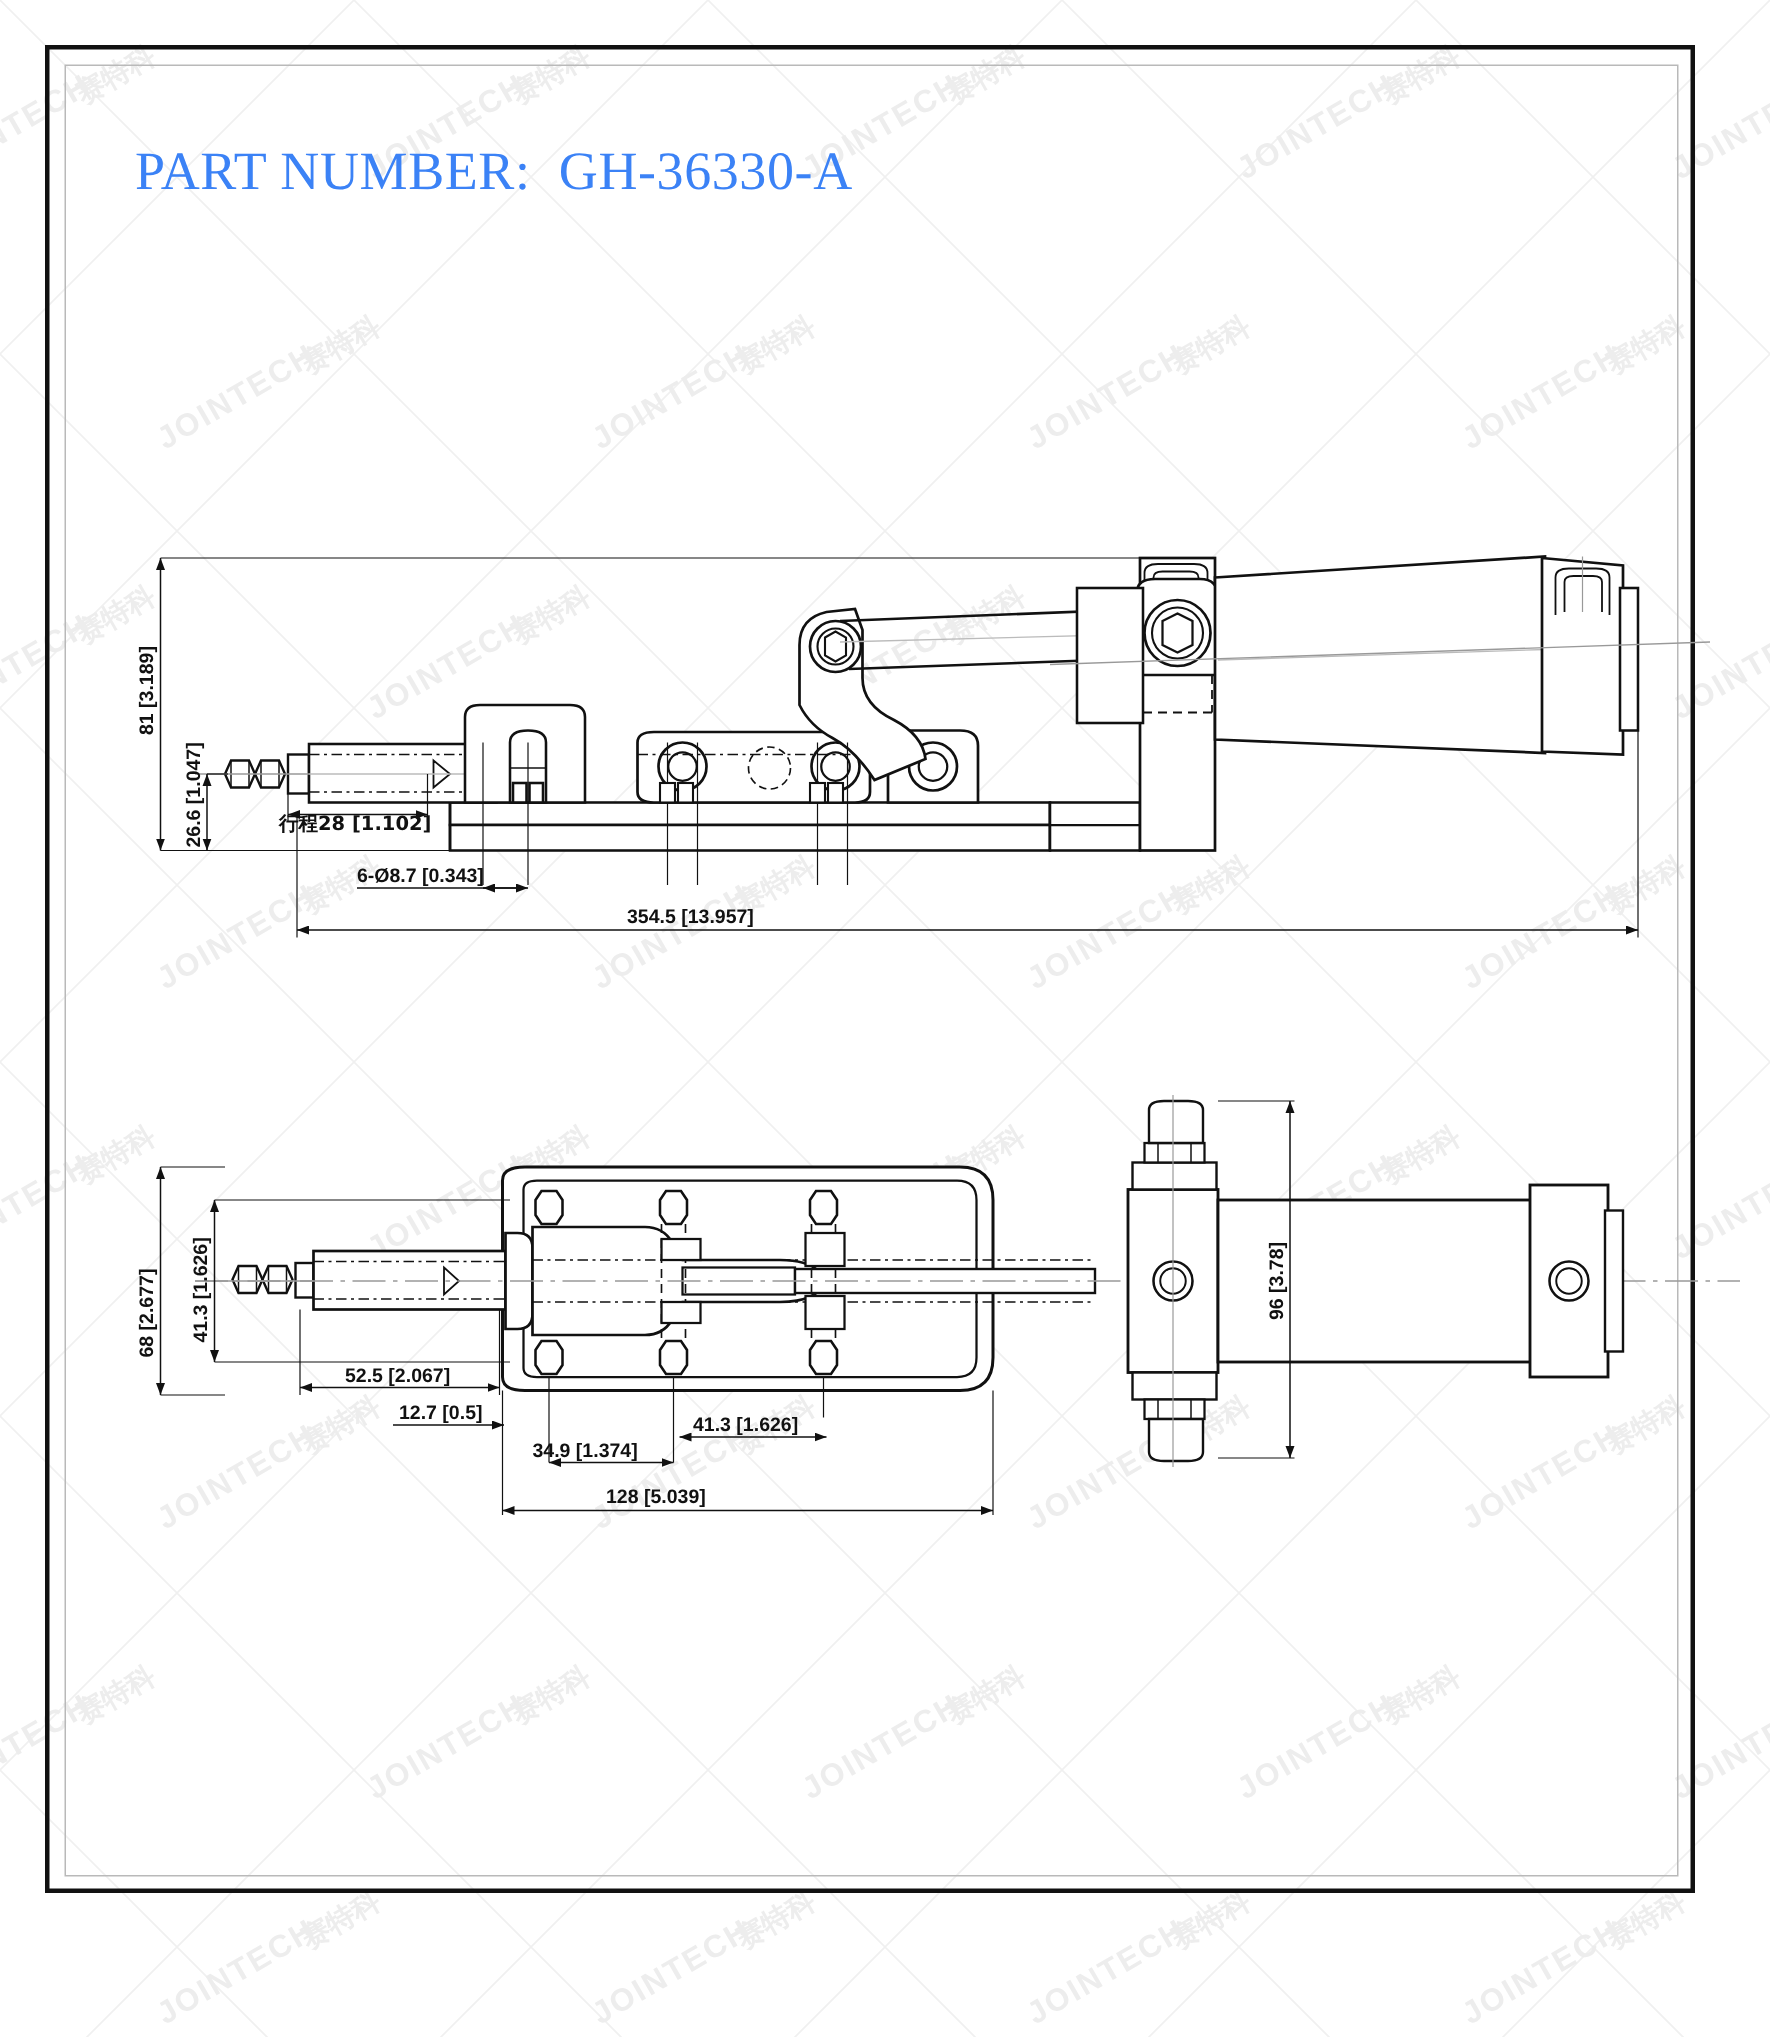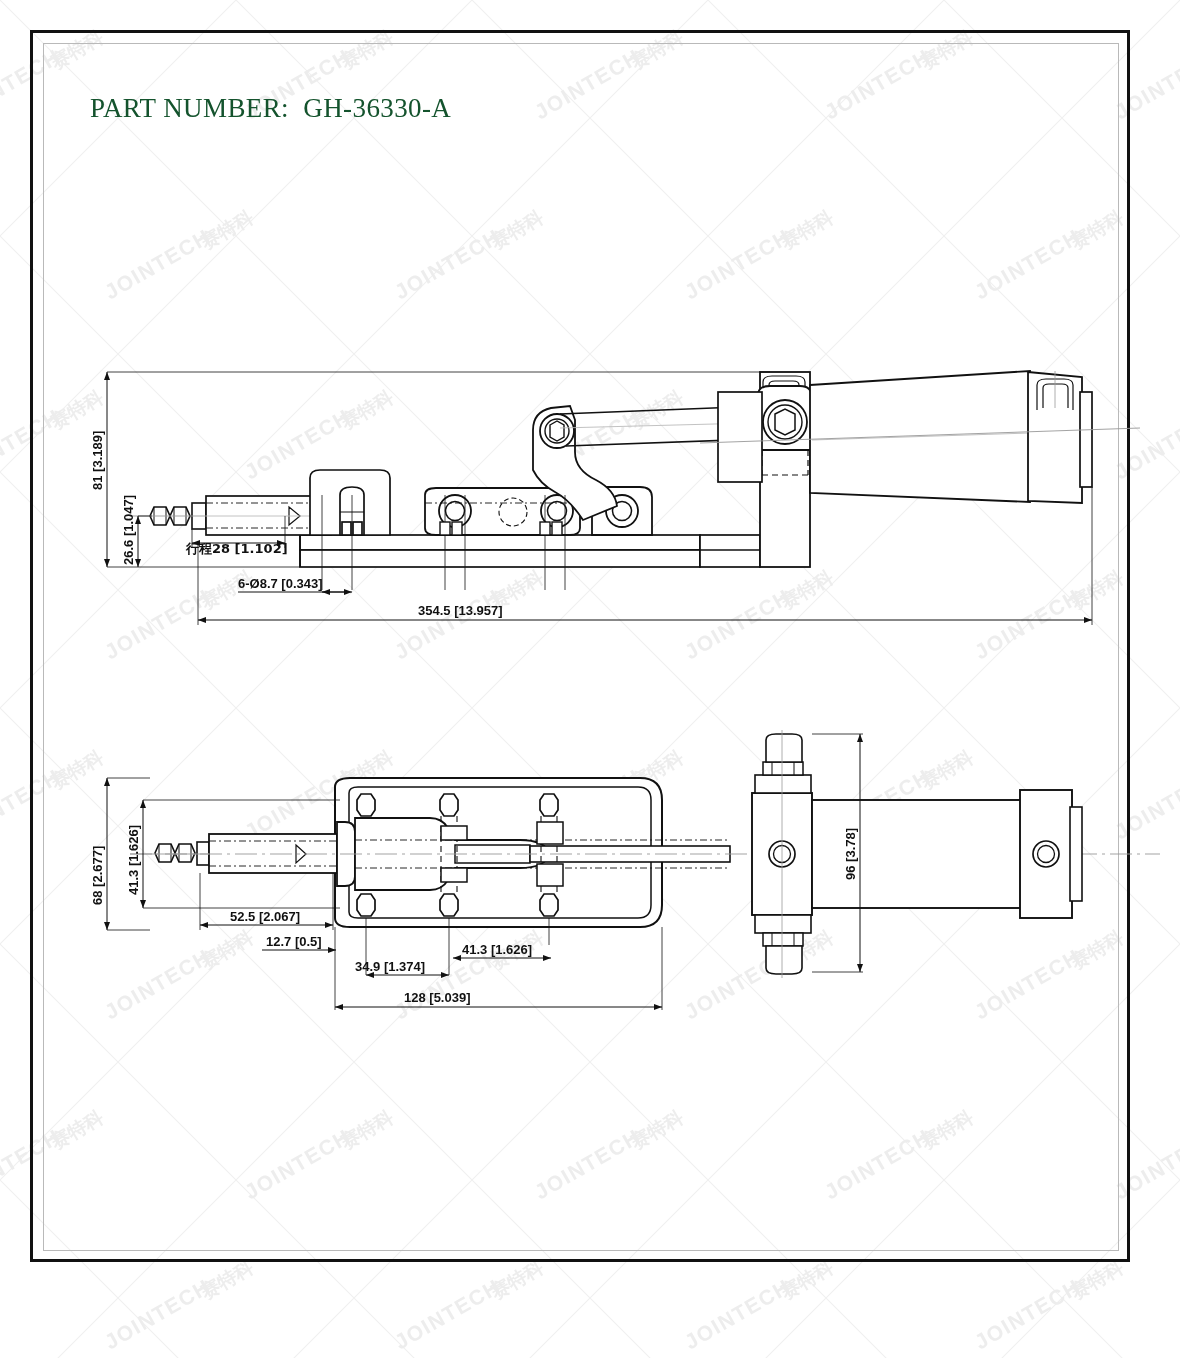--- a/index.html
+++ b/index.html
@@ -18,21 +18,21 @@
     border:3px solid #111111;box-sizing:border-box;z-index:2;background:transparent;
   }
   #frame-inner{
     position:absolute;left:43px;top:43px;width:1076px;height:1208px;
     border:1.4px solid #b9b9b9;box-sizing:border-box;z-index:2;background:transparent;
   }
   
   #title{
     position:absolute;left:90px;top:93px;z-index:5;
     font-family:"Liberation Serif", serif;
-    font-size:27px;color:#14532d;letter-spacing:.4px;white-space:pre;
+    font-size:36px;color:#3b82f6;letter-spacing:.4px;white-space:pre;
   }
   
   #drawing{
     position:absolute;left:0;top:0;width:1180px;height:1358px;z-index:4;
   }
   .dimtext{
     font-family:"Liberation Sans", sans-serif;
     font-weight:bold;font-size:13px;fill:#111111;
   }
   .dimtext-cn{

